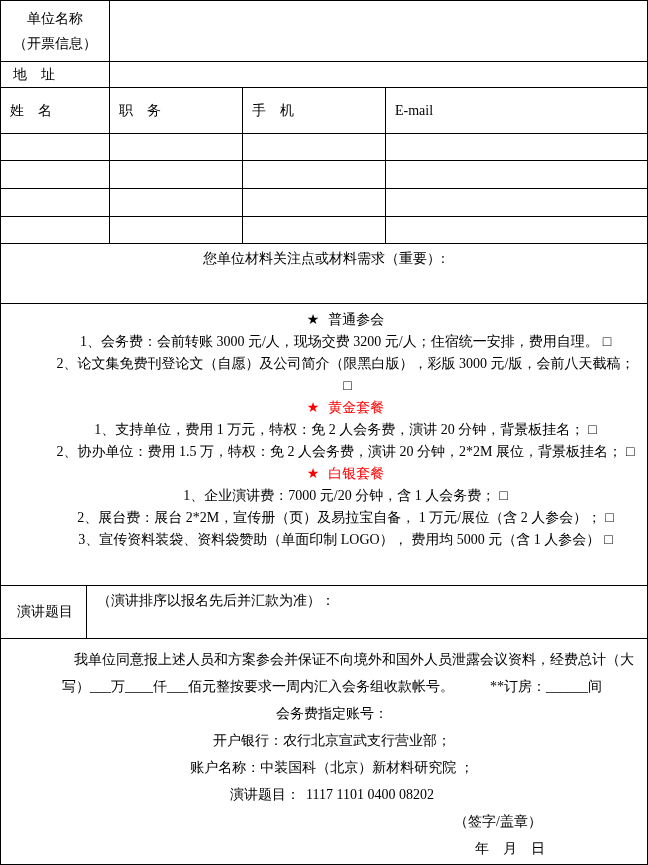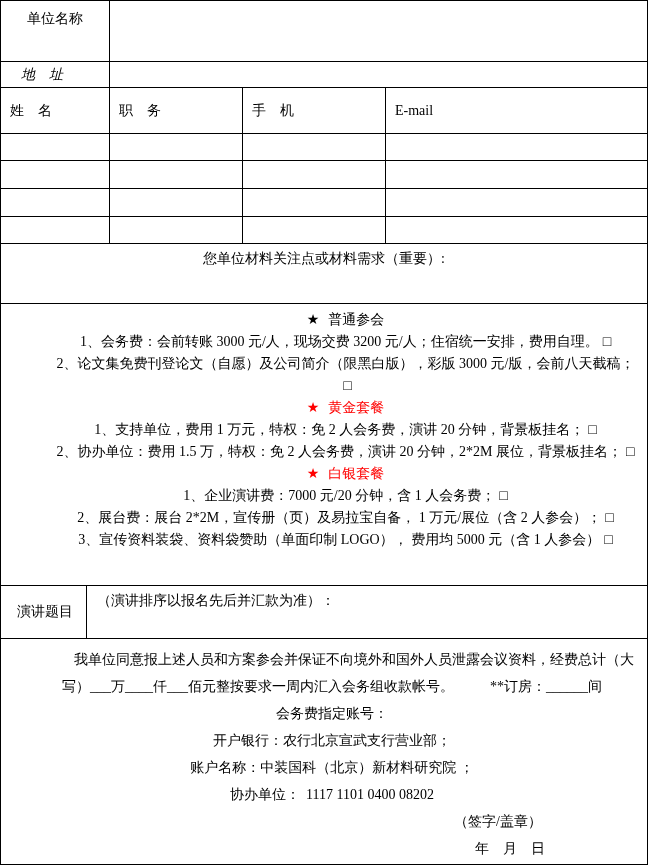--- a/index.html
+++ b/index.html
@@ -24,21 +24,21 @@
   .c4 { flex:1; }
   .full { flex:1;text-align:center; }
 
   
   .r-company { height:61px;gap:8px; }
   .company-label { padding-top:5px; line-height:25px; text-align:center; }
 
   
   .r-address { height:26px; }
   .r-address .cell { display:flex; align-items:center; }
-  .r-address .c1 { padding-left:20px;font-style:italic; }
+  .r-address .c1 { padding-left:12px; }
 
   
   .r-chead { height:46px; }
   .r-chead .cell { display:flex; align-items:center; padding-left:9px; }
 
   
   .r-cdata27 { height:27px; }
   .r-cdata28 { height:28px; }
 
   
@@ -68,20 +68,21 @@
   .num { margin-left:6px; }
 </style>
 </head>
 <body>
 
 <div class="form">
 
   <div class="row r-company">
     <div class="cell c1 company-label">
       <div>单位名称</div>
+      <div>（开票信息）</div>
     </div>
     <div class="cell c4"></div>
   </div>
 
   <div class="row r-address">
     <div class="cell c1">地　址</div>
     <div class="cell c4"></div>
   </div>
 
   <div class="row r-chead">
@@ -148,19 +149,19 @@
     </div>
   </div>
 
   <div class="row r-footer">
     <div class="cell full foot">
       <div class="fline indent">我单位同意报上述人员和方案参会并保证不向境外和国外人员泄露会议资料，经费总计（大</div>
       <div class="fline"><span>写）___万____仟___佰元整按要求一周内汇入会务组收款帐号。</span><span class="booking">**订房：______间</span></div>
       <div class="fline">会务费指定账号：</div>
       <div class="fline"><span>开户银行：</span><span>农行北京宣武支行营业部；</span></div>
       <div class="fline"><span>账户名称：</span><span>中装国科（北京）新材料研究院 ；</span></div>
-      <div class="fline"><span>协办单位：</span><span class="num">1117 1101 0400 08202</span></div>
+      <div class="fline"><span>演讲题目：</span><span class="num">1117 1101 0400 08202</span></div>
       <div class="fline sig">（签字/盖章）</div>
       <div class="fline date">年　月　日</div>
     </div>
   </div>
 
 </div>
 
 </body></html>

